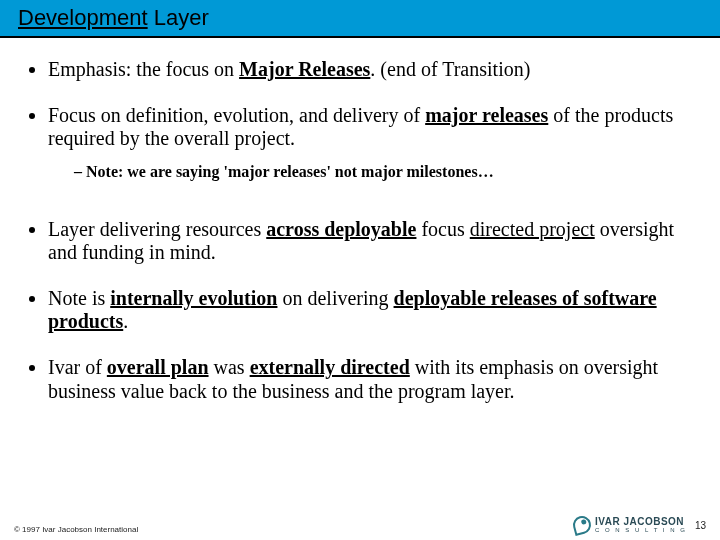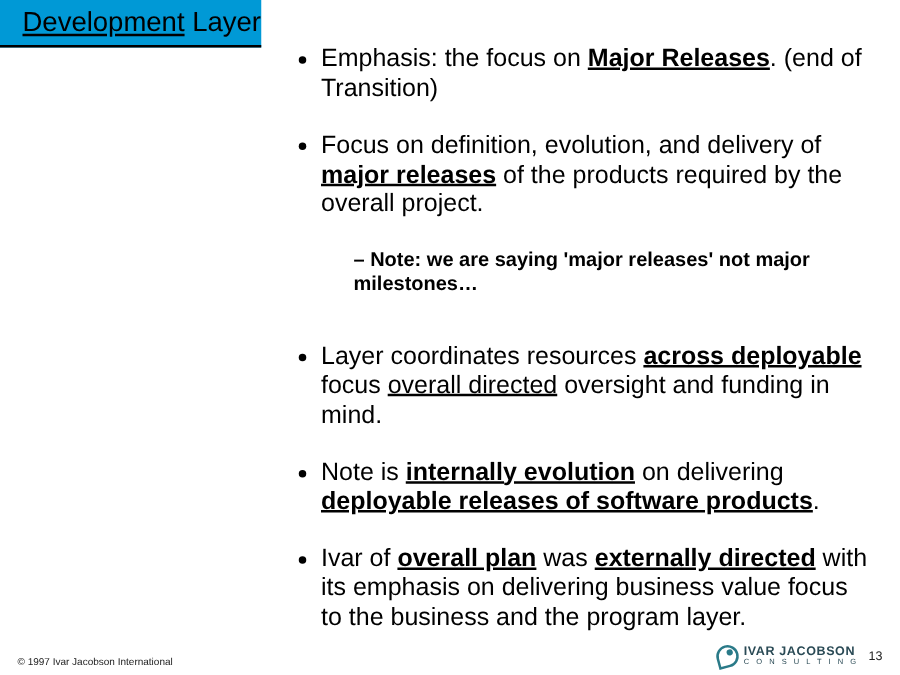--- a/index.html
+++ b/index.html
@@ -1,24 +1,24 @@
 <!DOCTYPE html>
 <html><head>
 <meta charset="utf-8">
 <style>
   * { box-sizing: border-box; margin: 0; padding: 0; }
   html, body { width: 720px; height: 540px; font-family: Arial, Helvetica, sans-serif; background: #fff; color: #000; }
-  .slide { width: 720px; height: 540px; position: relative; display: flex; flex-direction: row; }
+  .slide { width: 720px; height: 540px; position: relative; display: flex; flex-direction: column; }
   .titlebar { background: #0099d6; height: 38px; display: flex; align-items: center; padding-left: 18px; border-bottom: 2px solid #000; }
   .titlebar h1 { font-size: 22px; font-weight: normal; color: #000; }
   .titlebar h1 .u { text-decoration: underline; }
-  .body { flex: 1; padding: 36px 26px 0 26px; font-size: 20px; line-height: 1.18; }
+  .body { flex: 1; padding: 20px 26px 0 26px; font-size: 20px; line-height: 1.18; font-family: Liberation Serif, serif; }
   ul.top { list-style: disc; padding-left: 22px; }
   ul.top > li { margin-bottom: 22px; }
-  ul.sub { list-style: none; padding-left: 26px; margin-top: 24px; }
+  ul.sub { list-style: none; padding-left: 26px; margin-top: 12px; }
   ul.sub > li { font-size: 16px; font-weight: bold; }
   ul.sub > li::before { content: "–  "; }
   .u { text-decoration: underline; }
   .b { font-weight: bold; }
   .spacer { height: 14px; }
   .footer { position: absolute; bottom: 0; left: 0; width: 100%; height: 34px; padding: 0 14px 6px 14px; display: flex; align-items: flex-end; justify-content: space-between; font-size: 8px; color: #222; }
   .footer .right { display: flex; align-items: center; gap: 8px; }
   .footer .pagenum { font-size: 10px; text-align: right; }
   .logo { display: flex; align-items: center; gap: 4px; margin-left: 24px; }
   .logo-mark { width: 18px; height: 18px; border: 2px solid #2a7a88; border-radius: 50% 50% 50% 0; transform: rotate(-15deg); position: relative; }
@@ -41,27 +41,27 @@
         <span>Emphasis:  the focus on </span><span class="b u">Major Releases</span><span>.  (end of Transition)</span>
       </li>
       <li>
         <span>Focus on definition, evolution, and delivery of </span><span class="b u">major releases</span><span> of the products required by the overall project.</span>
         <ul class="sub">
           <li>Note:  we are saying 'major releases' not major milestones…</li>
         </ul>
         <div class="spacer"></div>
       </li>
       <li>
-        <span>Layer coordinates resources </span><span class="b u">across deployable</span><span> focus </span><span class="u">overall directed</span><span> oversight and funding in mind.</span>
+        <span>Layer delivering resources </span><span class="b u">across deployable</span><span> focus </span><span class="u">directed project</span><span> oversight and funding in mind.</span>
       </li>
       <li>
         <span>Note is </span><span class="b u">internally evolution</span><span> on delivering </span><span class="b u">deployable releases of software products</span><span>.</span>
       </li>
       <li>
-        <span>Ivar of </span><span class="b u">overall plan</span><span> was </span><span class="b u">externally directed</span><span> with its emphasis on delivering business value focus to the business and the program layer.</span>
+        <span>Ivar of </span><span class="b u">overall plan</span><span> was </span><span class="b u">externally directed</span><span> with its emphasis on oversight business value back to the business and the program layer.</span>
       </li>
     </ul>
   </div>
 
   <div class="footer">
     <span>© 1997 Ivar Jacobson International</span>
     <div class="right">
       <div class="logo">
         <div class="logo-mark"></div>
         <div class="logo-text">

